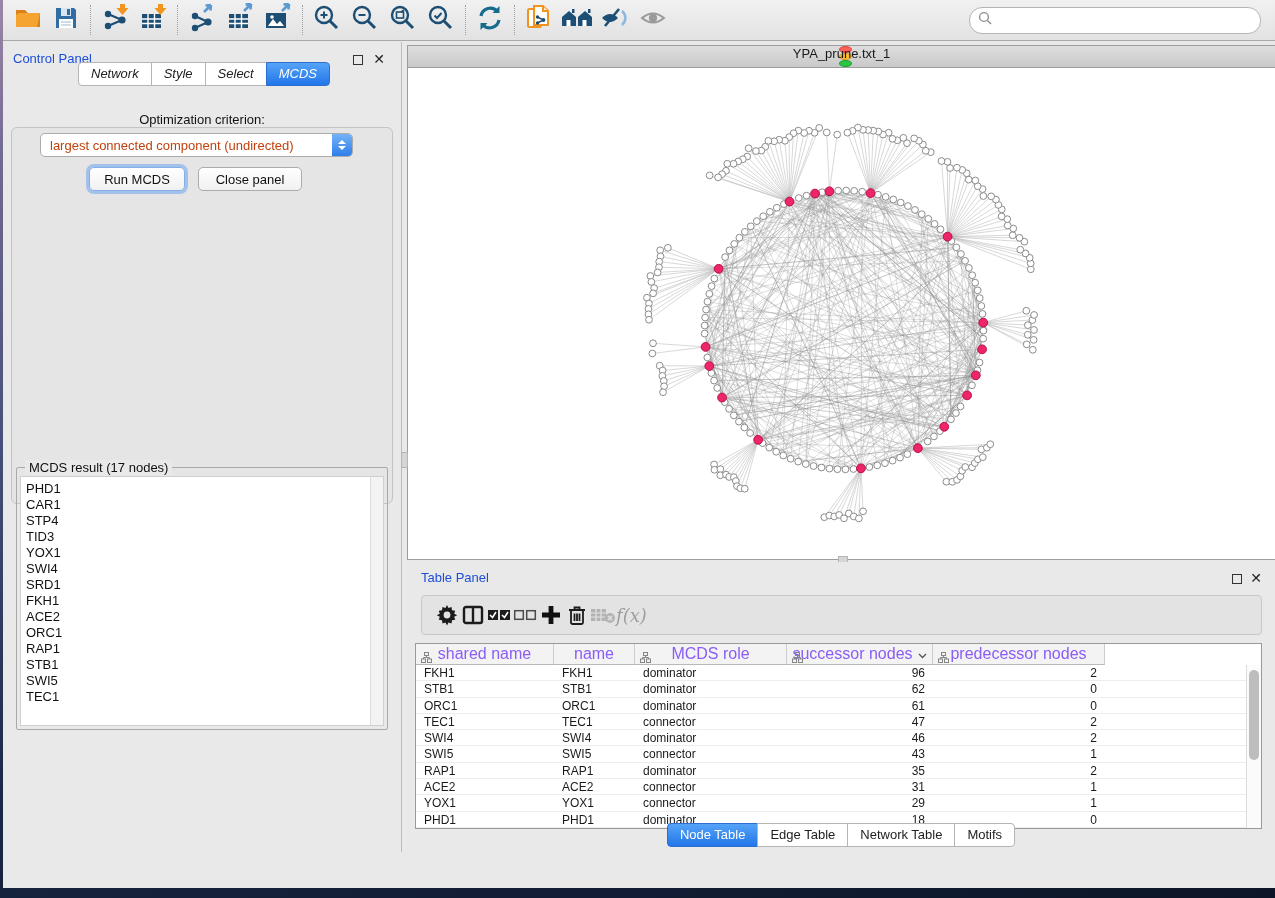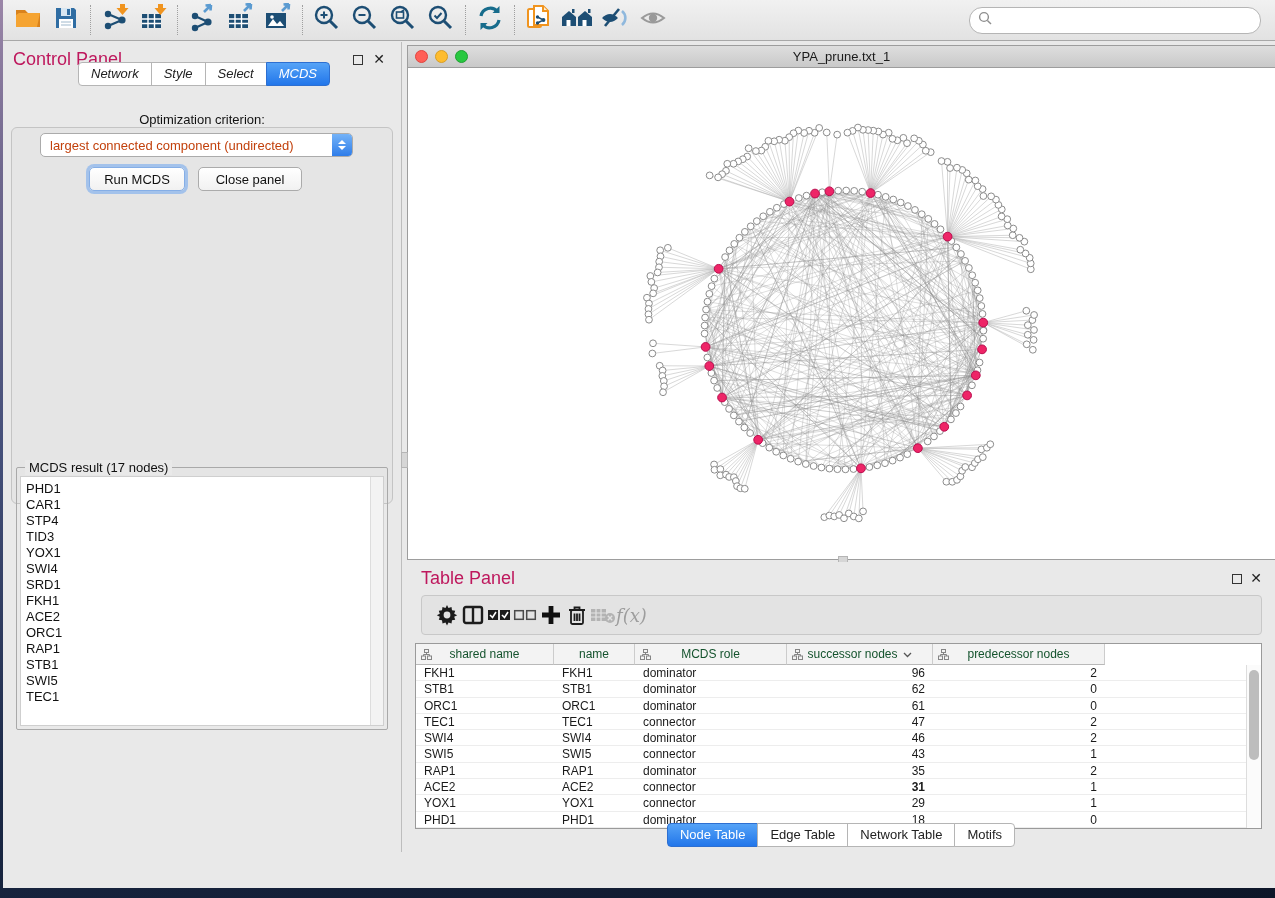--- a/index.html
+++ b/index.html
@@ -15,21 +15,21 @@
     display:flex; align-items:center; padding:0 6px; }
   .tbtn { width:38px; height:36px; display:flex; align-items:center; justify-content:center; border-radius:4px; }
   .tsep { width:1px; height:30px; margin:0 5px; border-left:1px dotted #9f9f9f; }
   .search-wrap { margin-left:auto; margin-right:8px; width:292px; height:27px; background:#fff;
     border:1px solid #b5b5b5; border-radius:13px; display:flex; align-items:center; padding:0 8px; }
   .search-wrap input { border:none; outline:none; flex:1; font-size:13px; background:transparent; }
 
   
   .cpanel { position:absolute; left:0; top:42px; width:399px; bottom:36px;
     background:#e9e9e9; border-right:1px solid #bdbdbd; }
-  .panel-title { font-size:18px; color:#be185d; }
+  .panel-title { font-size:13px; color:#1d4ed8; }
   .float-ic { width:10px; height:10px; border:1.4px solid #333; display:inline-block; }
   .close-ic { font-size:14px; font-weight:bold; color:#222; line-height:10px; }
   .segbar { display:flex; }
   .seg { font-size:13px; color:#222; background:#fff; border:1px solid #b5b5b5; margin-left:-1px;
     padding:3px 12px; line-height:16px; white-space:nowrap; }
   .seg:first-child { border-radius:4px 0 0 4px; margin-left:0; }
   .seg:last-child { border-radius:0 4px 4px 0; }
   .seg.active { background:linear-gradient(#55a3f7,#2276ea); color:#fff; border-color:#2d6fd1; }
   .content-box { position:absolute; left:8px; right:8px; top:85px; height:377px;
     background:#e5e5e5; border:1px solid #c4c4c4; border-radius:6px; }
@@ -52,38 +52,38 @@
   .mcds-list { position:absolute; left:3px; right:3px; top:8px; bottom:3px; background:#fff;
     border:1px solid #cfcfcf; overflow:hidden; }
   .mcds-scroll { position:absolute; top:0; bottom:0; right:0; width:13px; background:#f3f3f3; border-left:1px solid #ddd; }
   .li { font-size:13px; color:#111; line-height:16px; padding-left:5px; }
 
   
   .netwin { position:absolute; left:404px; top:45px; right:0; height:515px; background:#fff;
     border:1px solid #9d9d9d; border-right:none; }
   .titlebar { position:absolute; left:0; right:0; top:0; height:22px;
     background:linear-gradient(#dedede,#c9c9c9); border-bottom:1px solid #9d9d9d;
-    display:flex; align-items:center; }
+    display:flex; align-items:center;flex-direction:column; }
   .light { width:13px; height:13px; border-radius:50%; margin-left:7px; }
   .net-title { position:absolute; left:0; right:0; text-align:center; font-size:13px; color:#1a1a1a; }
   .netcanvas { position:absolute; left:0; right:0; top:23px; bottom:0; }
   .vsplit { position:absolute; left:398px; top:452px; width:7px; height:16px; background:#d6d6d6; border:1px solid #b5b5b5; }
   .hsplit { position:absolute; left:835px; top:556px; width:10px; height:7px; background:#d6d6d6; border:1px solid #b5b5b5; }
 
   
   .tpanel { position:absolute; left:404px; top:562px; right:0; bottom:36px; background:#e9e9e9; }
   .ttoolbar { position:absolute; left:14px; right:13px; top:33px; height:40px; background:#e3e3e3;
     border:1px solid #c8c8c8; border-radius:4px; display:flex; align-items:center; padding-left:12px; gap:0; }
   .ttool { width:26px; height:26px; display:flex; align-items:center; justify-content:center; }
   .fx { font-family:"DejaVu Serif","Liberation Serif",serif; font-style:italic; font-size:18px; color:#9d9d9d; }
   .ntable { position:absolute; left:8px; right:13px; top:81px; height:186px; background:#fff; border:1px solid #9a9a9a; }
   .thead { position:absolute; left:0; top:0; height:21px; display:flex; }
   .hcell { position:relative; height:21px; background:#f3f3f3; border-right:1px solid #cccccc;
     border-bottom:1px solid #b9b9b9; display:flex; align-items:center; justify-content:center; gap:5px;
-    font-size:12px; color:#14532d; }
+    font-size:16px; color:#8b5cf6; }
   .hicon { position:absolute; left:5px; top:5px; }
   .trowwrap { position:absolute; left:0; right:15px; top:21px; bottom:0; overflow:hidden; }
   .trow { display:flex; height:16.3px; border-bottom:1px solid #ededed; }
   .tcell { font-size:12px; color:#1a1a1a; line-height:16px; padding:0 8px; white-space:nowrap; overflow:hidden; }
   .tcell.num { text-align:right; }
   .vscroll { position:absolute; right:0; top:21px; bottom:0; width:15px; background:#fbfbfb; border-left:1px solid #ddd; }
   .vthumb { position:absolute; left:2px; width:10px; border-radius:6px; background:#bdbdbd; }
   .btabs { position:absolute; left:0; right:0; bottom:5px; display:flex; justify-content:center; }
 
   
@@ -1211,21 +1211,21 @@
             <div class="tcell" style="width: 138px;">RAP1</div>
             <div class="tcell" style="width: 81px;">RAP1</div>
             <div class="tcell" style="width: 152px;">dominator</div>
             <div class="tcell num" style="width: 146px;">35</div>
             <div class="tcell num" style="width: 172px;">2</div>
           </div>
           <div class="trow">
             <div class="tcell" style="width: 138px;">ACE2</div>
             <div class="tcell" style="width: 81px;">ACE2</div>
             <div class="tcell" style="width: 152px;">connector</div>
-            <div class="tcell num" style="width: 146px; font-weight: bold;">31</div>
+            <div class="tcell num" style="width: 146px;">31</div>
             <div class="tcell num" style="width: 172px;">1</div>
           </div>
           <div class="trow">
             <div class="tcell" style="width: 138px;">YOX1</div>
             <div class="tcell" style="width: 81px;">YOX1</div>
             <div class="tcell" style="width: 152px;">connector</div>
             <div class="tcell num" style="width: 146px;">29</div>
             <div class="tcell num" style="width: 172px;">1</div>
           </div>
           <div class="trow">

